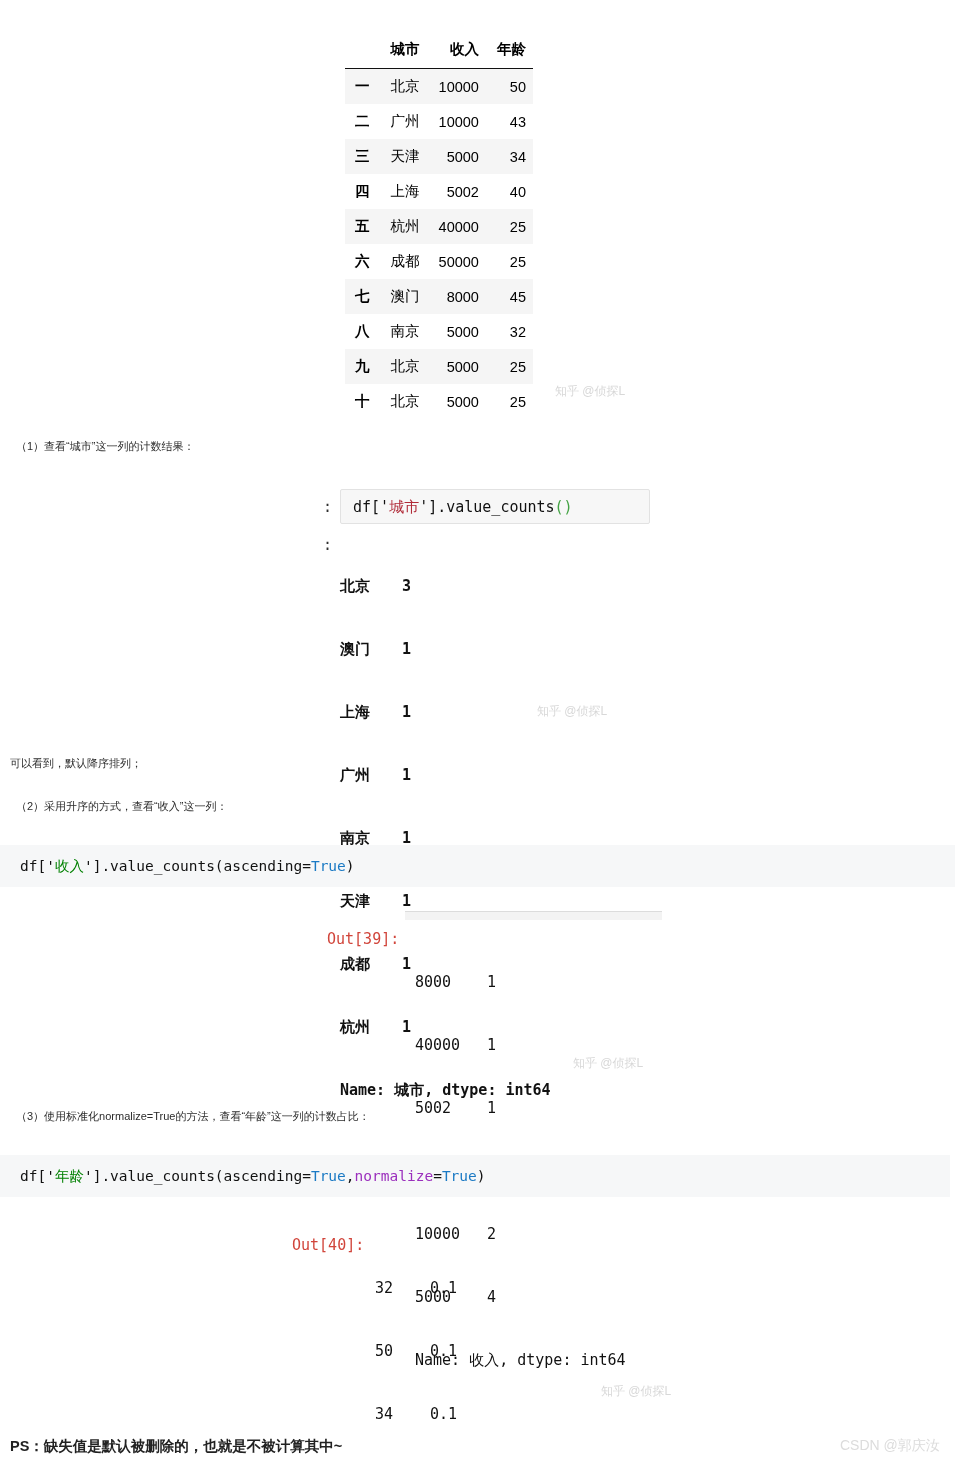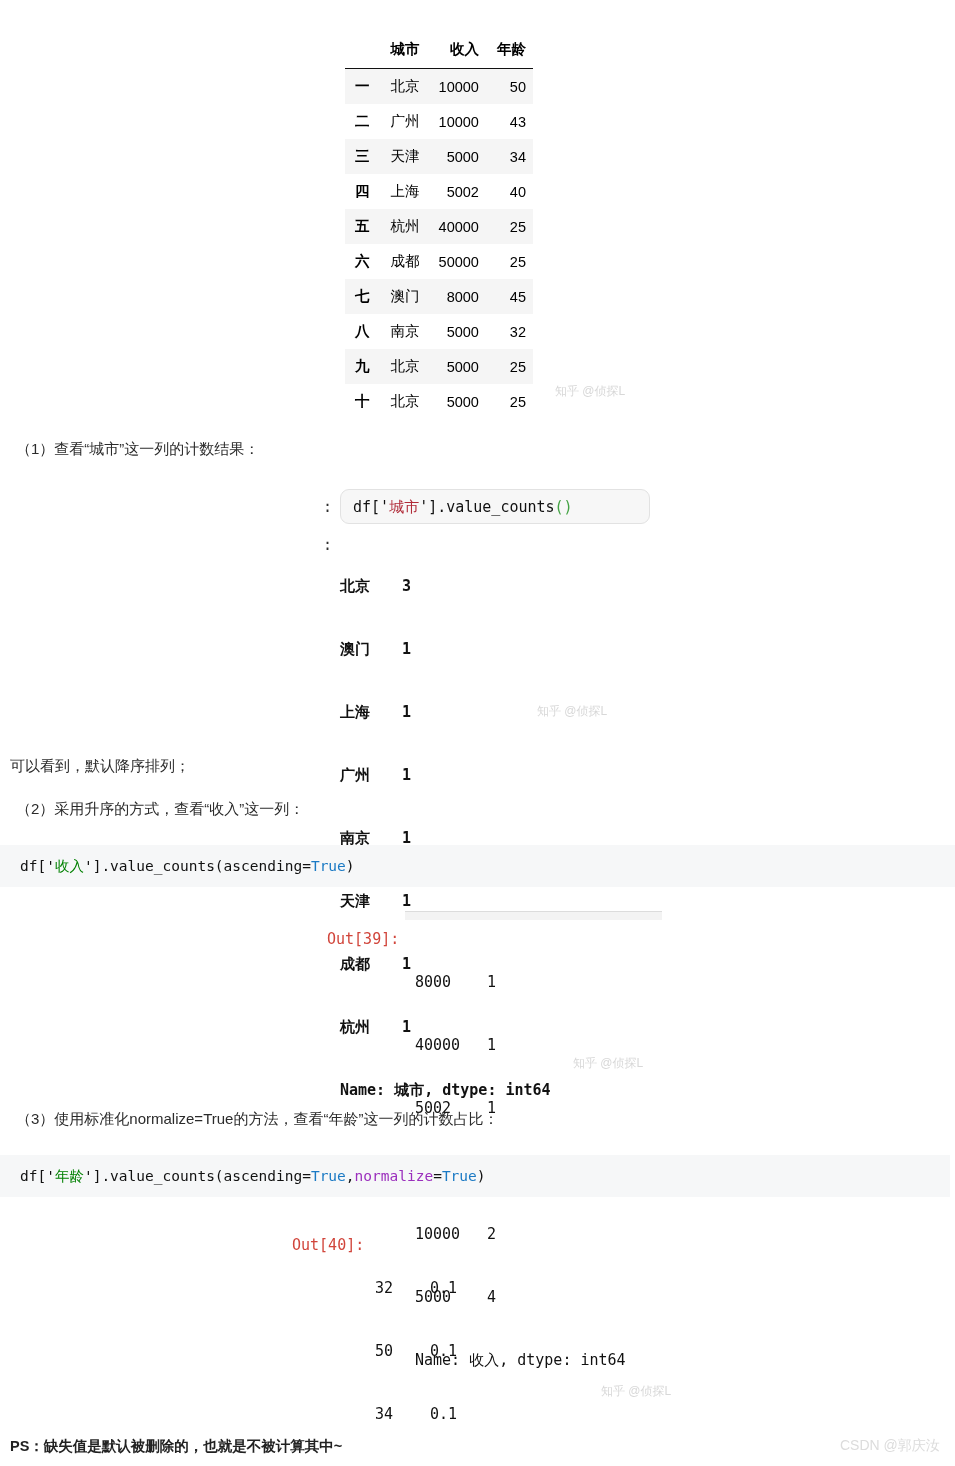--- a/index.html
+++ b/index.html
@@ -55,21 +55,21 @@
     font-weight: bold;
     text-align: left;
     padding-left: 10px;
   }
   table.df tbody tr.odd { background: #f5f5f5; }
   table.df tbody tr.even { background: #ffffff; }
 
   
   .prose {
     position: absolute;
-    font-size: 15px;
+    font-size: 11px;
     line-height: 1.5;
     color: #2b2b2b;
     white-space: nowrap;
   }
   .prose.ps {
     font-weight: bold;
     color: #222;
     font-size: 14.5px;
   }
 
@@ -84,21 +84,21 @@
   .prompt {
     position: absolute;
     font-family: "DejaVu Sans Mono", "Liberation Mono", monospace;
     font-size: 15px;
     color: #303030;
   }
   .cell-box {
     position: absolute;
     background: #f7f7f7;
     border: 1px solid #e2e2e2;
-    border-radius: 9px;
+    border-radius: 2px;
     box-sizing: border-box;
   }
   .cell-box .code-inline {
     position: static;
     display: block;
     padding: 8px 12px;
   }
   .codeblock {
     position: absolute;
     background: #f6f7f8;

